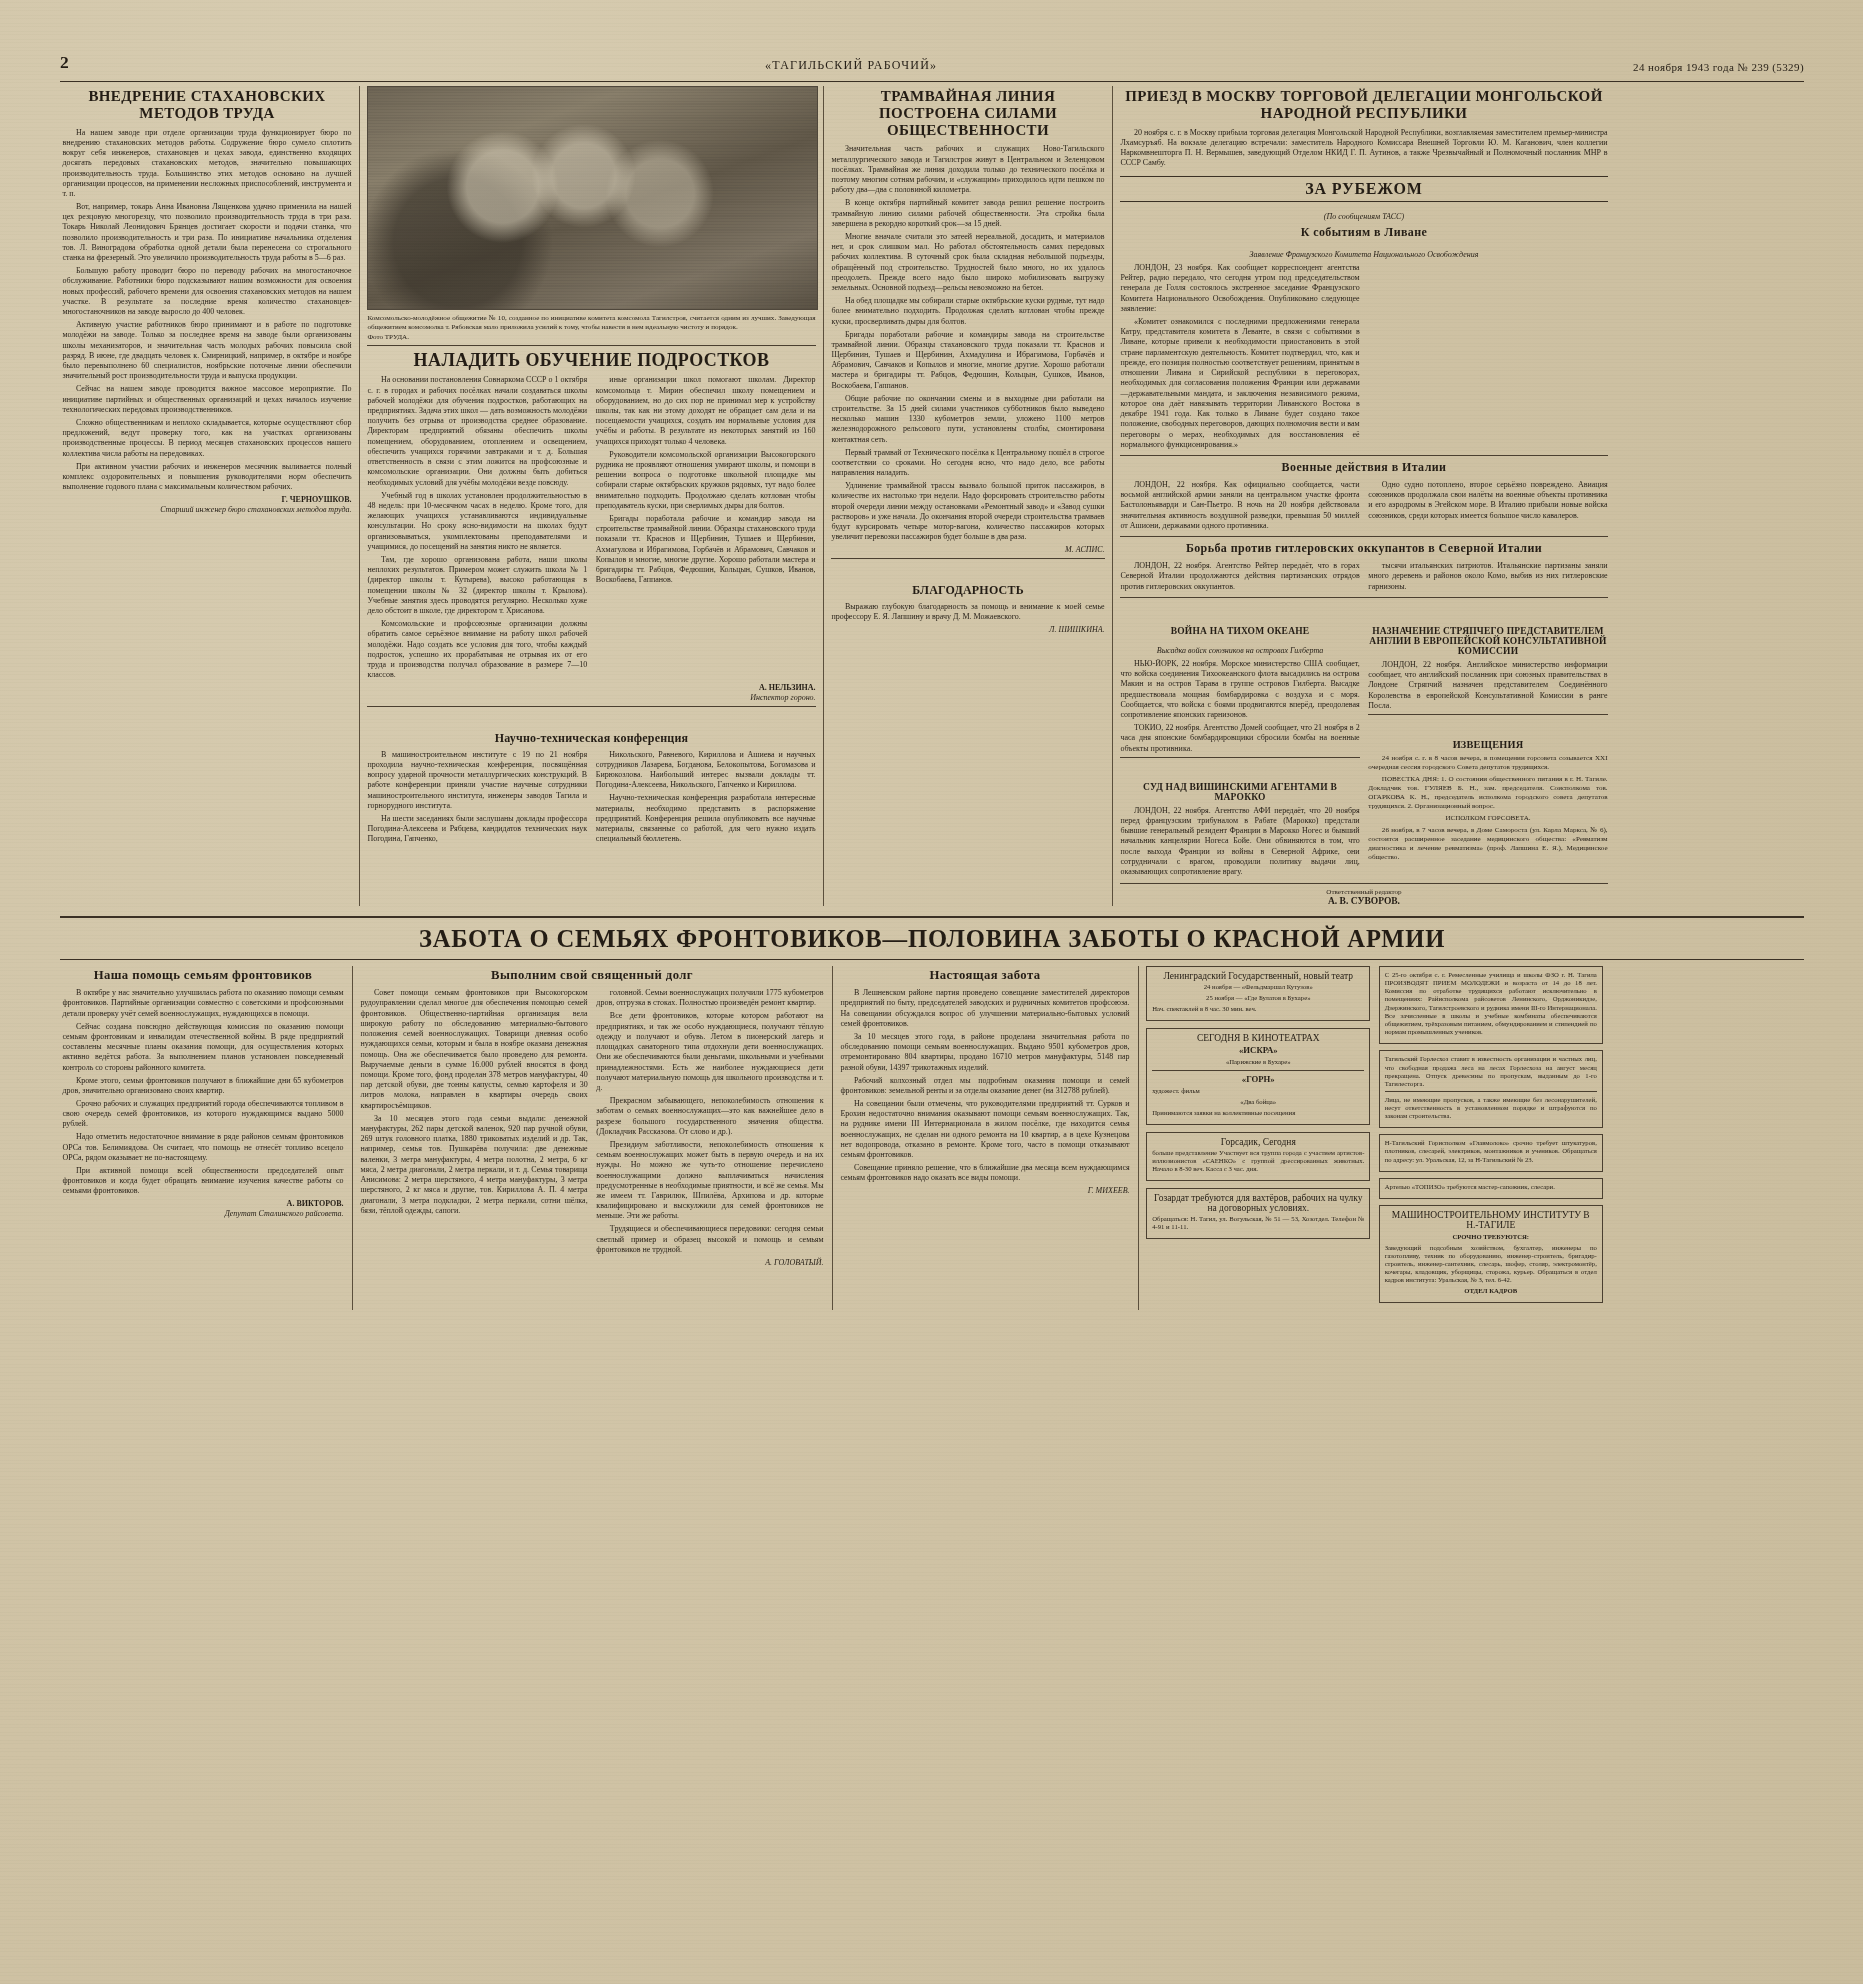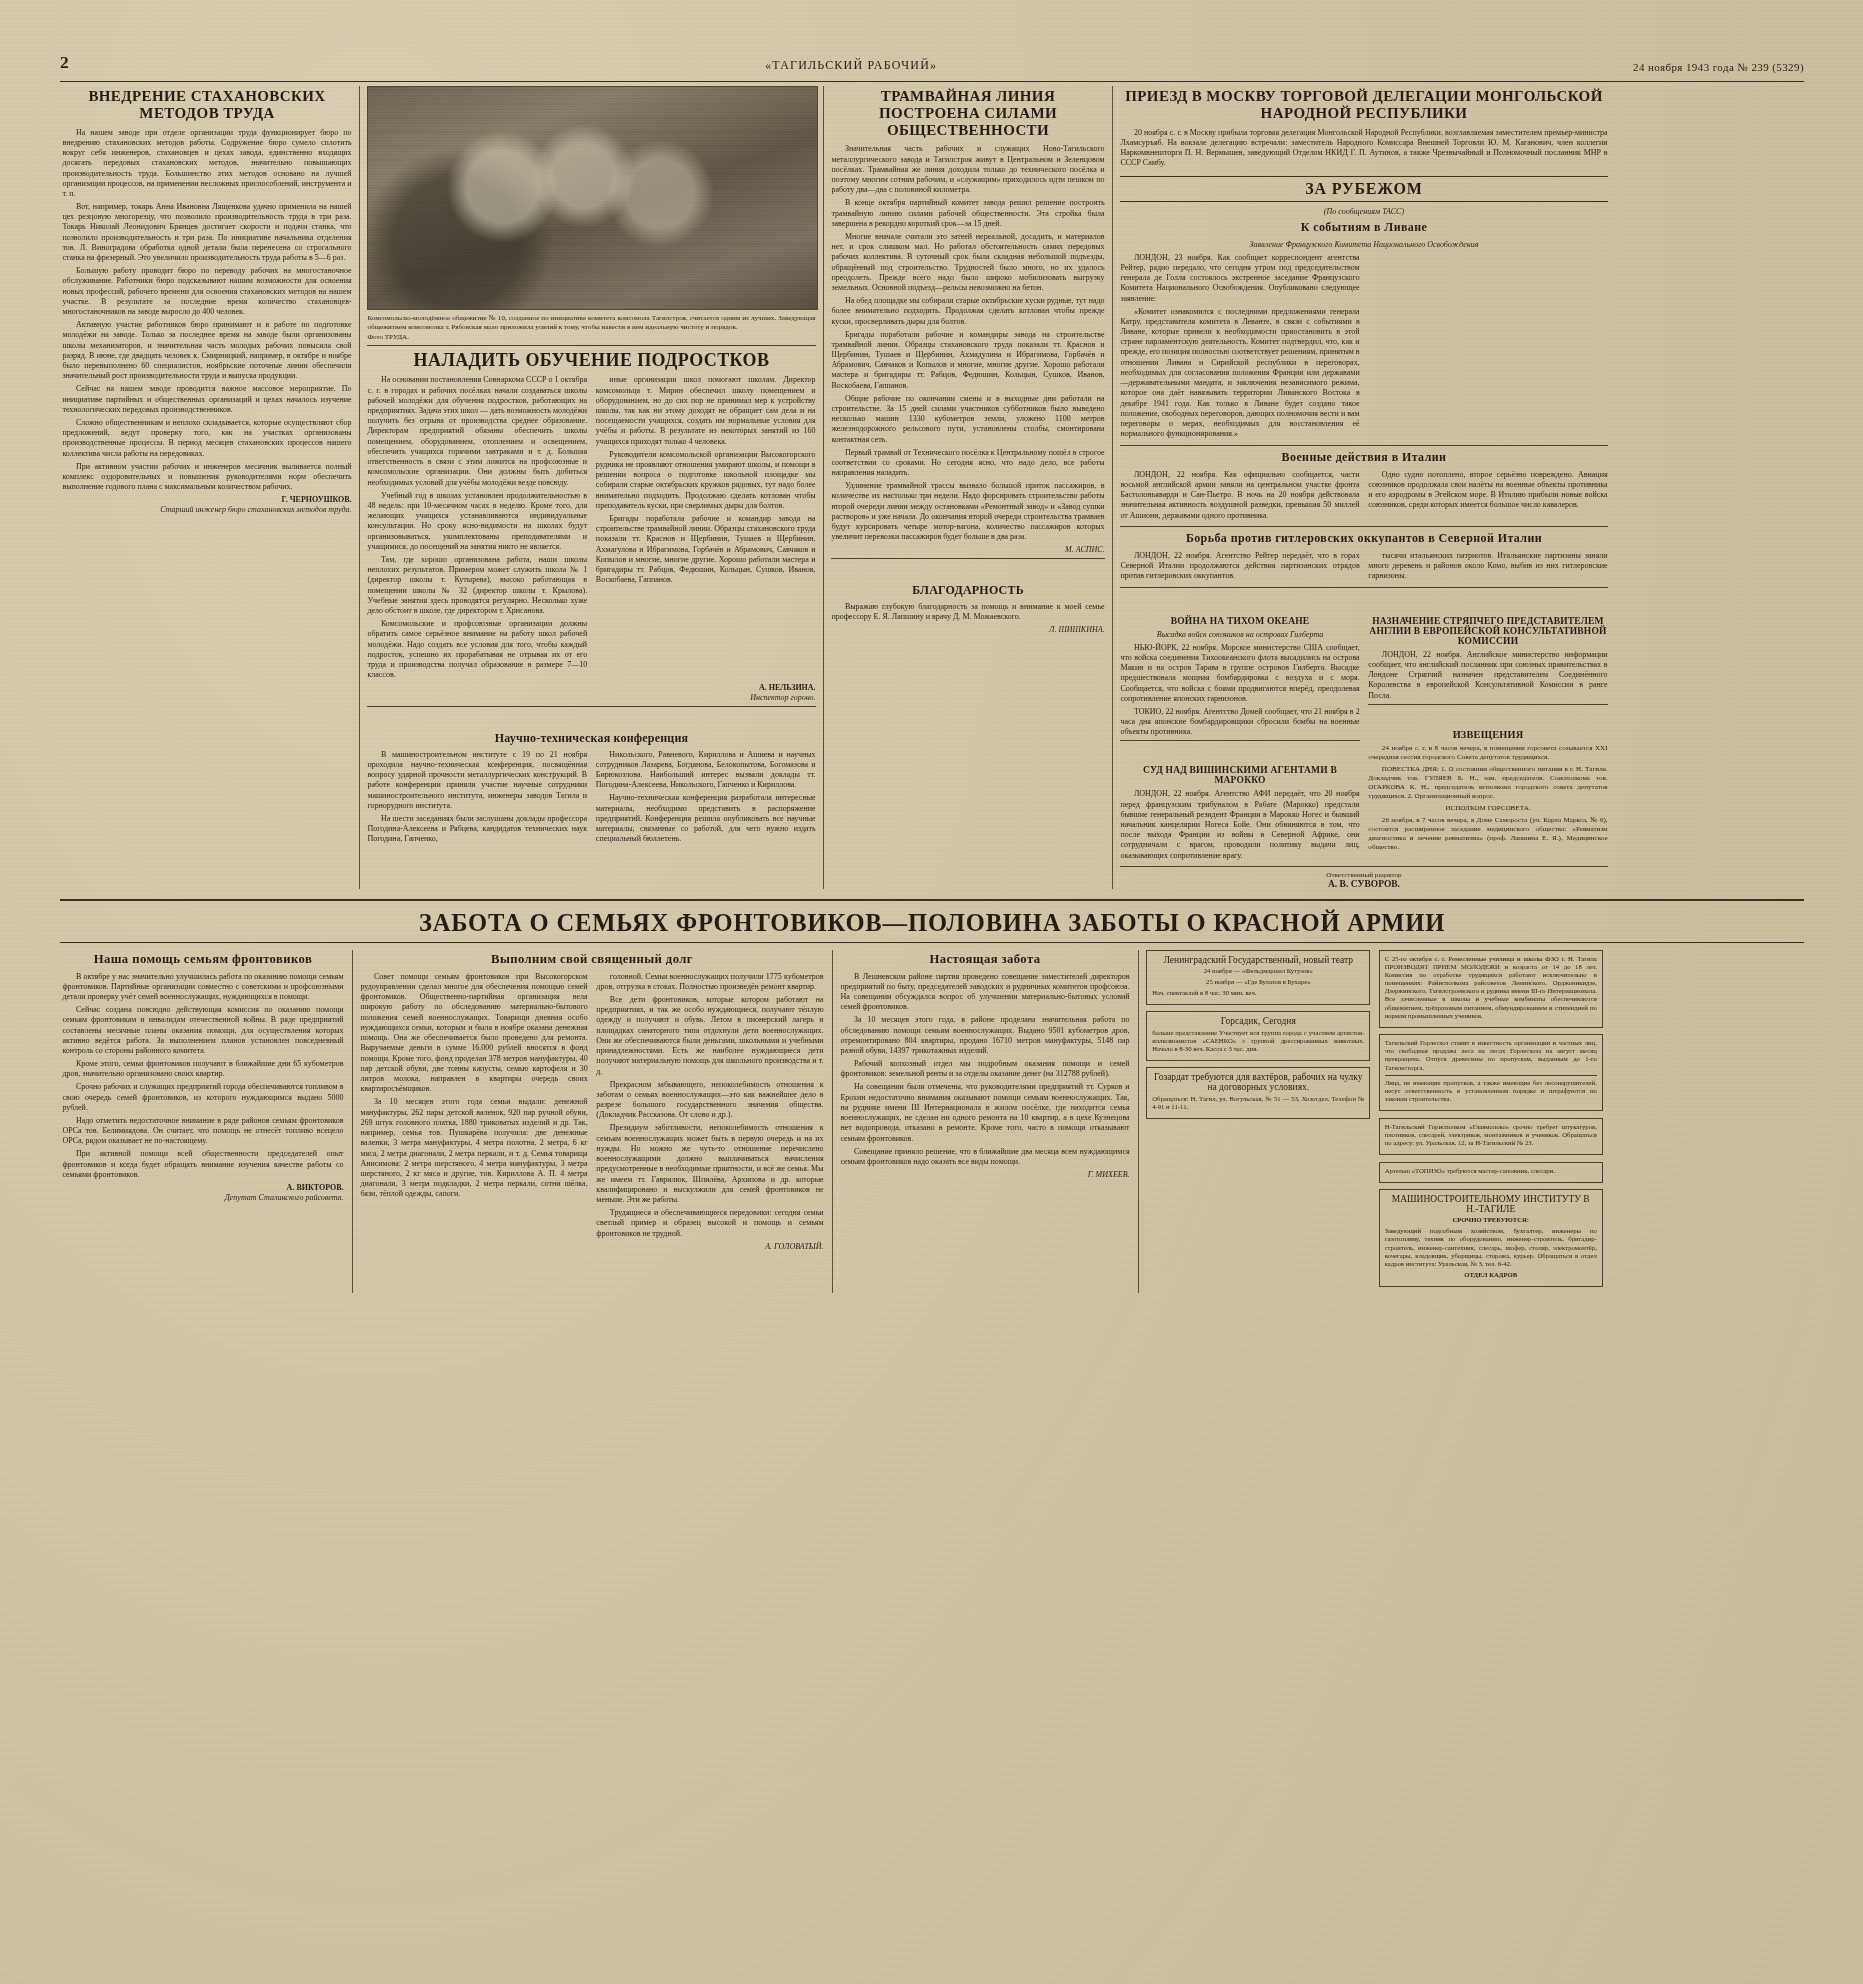--- a/index.html
+++ b/index.html
@@ -96,21 +96,21 @@
       radial-gradient(circle at 30% 45%, rgba(230,220,195,.55) 0 36px, transparent 56px),
       radial-gradient(circle at 48% 40%, rgba(235,225,200,.5) 0 32px, transparent 52px),
       radial-gradient(circle at 65% 48%, rgba(225,215,190,.45) 0 34px, transparent 54px),
       radial-gradient(circle at 20% 70%, rgba(40,34,25,.55) 0 64px, transparent 95px),
       repeating-linear-gradient(0deg, rgba(0,0,0,.06) 0 1.2px, transparent 1.2px 2.8px);
   }
   .subhead{
     font-size:12px; font-weight:bold; text-align:center; margin:24px 0 4px;
     letter-spacing:0.2px;
   }
-  .italic-center{font-style:italic; text-align:center; font-size:8px; margin:0 0 4px;}
+  .italic-center{font-style:italic; text-align:center; font-size:8px; margin:10px 0 4px;}
 
   
   .banner{
     margin-top:10.3px;
     border-top:2px double #3a3024;
     border-bottom:1.2px solid #3a3024;
     padding:7.1px 0 5.6px;
     text-align:center;
   }
   .banner h2{
@@ -353,20 +353,30 @@
 
     <div class="col-inner">
       <div class="advsplit">
         <div>
           <div class="adbox">
             <h3>Ленинградский Государственный, новый театр</h3>
             <p class="center">24 ноября — «Фельдмаршал Кутузов»</p>
             <p class="center">25 ноября — «Где Булатов в Бухаре»</p>
             <p class="center tiny">Нач. спектаклей в 8 час. 30 мин. веч.</p>
           </div>
+          <div class="adbox kino">
+            <h3>СЕГОДНЯ В КИНОТЕАТРАХ</h3>
+            <p class="center ttl">«ИСКРА»</p>
+            <p class="center">«Парижские в Бухаре»</p>
+            <div class="ad-rule"></div>
+            <p class="center ttl">«ГОРН»</p>
+            <p class="center tiny">художест. фильм</p>
+            <p class="center">«Два бойца»</p>
+            <p class="center tiny">Принимаются заявки на коллективные посещения</p>
+          </div>
           <div class="adbox">
             <h3>Горсадик, Сегодня</h3>
             <p>больше представление Участвует вся труппа города с участием артистов-иллюзионистов «САЕНКО» с группой дрессированных животных. Начало в 8-30 веч. Касса с 3 час. дня.</p>
           </div>
           <div class="adbox">
             <h3>Гозардат требуются для вахтёров, рабочих на чулку на договорных условиях.</h3>
             <p>Обращаться: Н. Тагил, ул. Вогульская, № 51 — 53, Хозотдел. Телефон № 4-91 и 11-11.</p>
           </div>
         </div>
         <div>

